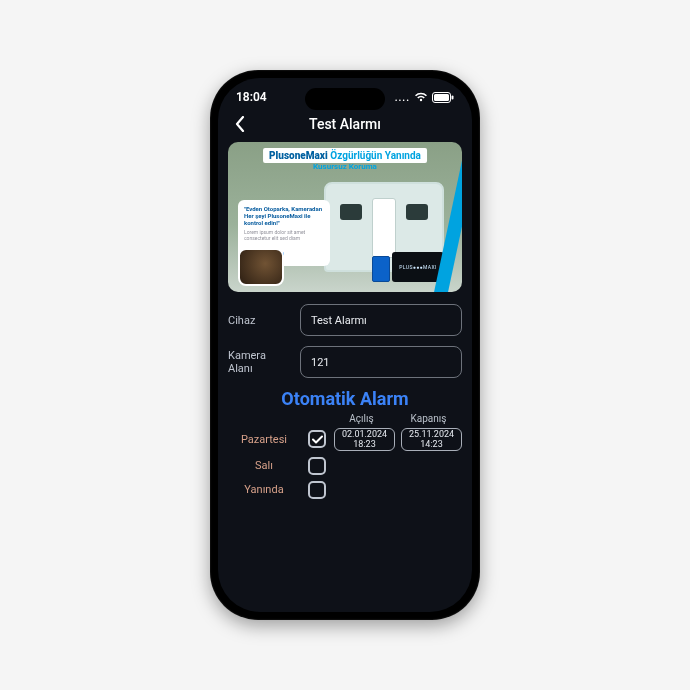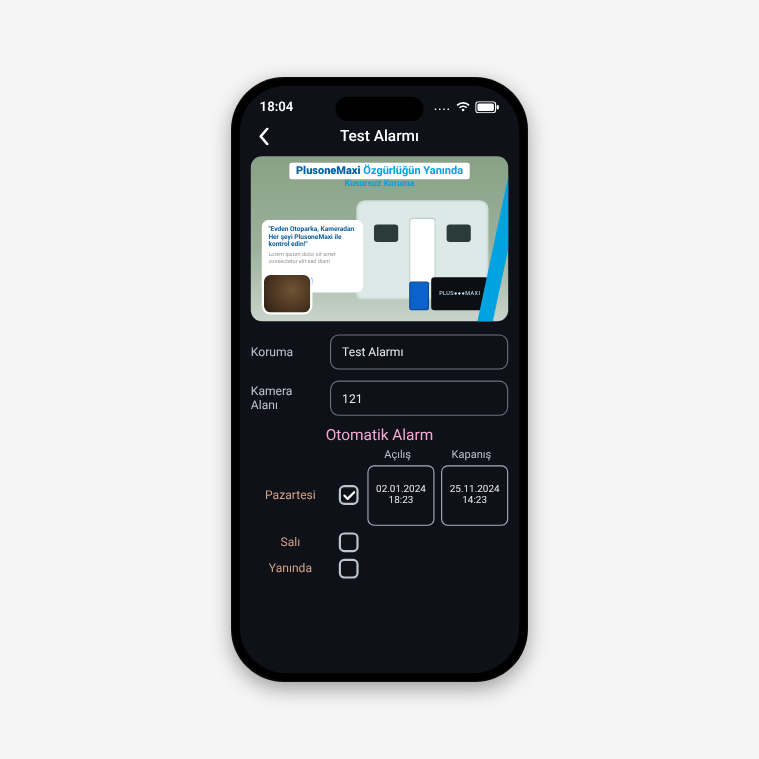--- a/index.html
+++ b/index.html
@@ -31,31 +31,31 @@
   .bubble:before{content:"";position:absolute;right:-6px;top:14px;border:6px solid transparent;border-left-color:#fff}
   .bubble-h{font-size:6px;font-weight:700;line-height:1.2}
   .bubble-p{font-size:5px;color:#334;opacity:.55;margin-top:2px;line-height:1.25;height:20px;overflow:hidden}
   .bubble-btn{width:40px;height:8px;border-radius:2px;background:#0a84ff;margin-top:3px}
   .pet{position:absolute;left:10px;bottom:6px;width:46px;height:38px;border-radius:8px;border:2px solid #fff;background:radial-gradient(circle at 60% 40%,#715334,#2c1e12)}
   .form{margin-top:12px;display:flex;flex-direction:column;gap:10px}
   .row{display:flex;align-items:center;gap:10px}
   .label{width:84px;font-size:11px;color:#bfc5cf}
   .field{flex:1;height:32px;border:1px solid #6d727b;border-radius:8px;background:transparent;color:#e8ebef;font-size:11px;padding:0 10px;outline:none}
   .section{margin-top:10px;text-align:center}
-  .section-title{font-size:14px;font-weight:400;color:#f9a8d4}
+  .section-title{font-size:18px;font-weight:700;color:#3b82f6}
   .header-row{display:flex;margin-top:4px}
   .header-row .spacer{width:100px}
   .header-cell{flex:1;text-align:center;font-size:10px;color:#b9c0c9}
   .sched{display:flex;flex-direction:column;margin-top:4px;gap:6px}
   .srow{display:flex;align-items:center;gap:8px}
   .sday{width:72px;font-size:11px;color:#d7a18a}
   .chk{width:18px;height:18px;border:2px solid #bfc5cf;border-radius:5px;display:flex;align-items:center;justify-content:center}
   .chk svg{display:none}
   .chk.checked svg{display:block}
-  .datebox{flex:1;border:1px solid #a9afb9;border-radius:6px;text-align:center;font-size:9px;color:#e5e9ef;padding:16px 0;line-height:1.15}
+  .datebox{flex:1;border:1px solid #a9afb9;border-radius:6px;text-align:center;font-size:9px;color:#e5e9ef;padding:0 0;line-height:1.15}
   .drow{display:flex;gap:6px}
 </style>
 </head>
 <body>
 
 <div class="phone">
   <div class="screen">
     <div class="island"></div>
 
     <div class="statusbar">
@@ -99,21 +99,21 @@
         </div>
         <div class="tablet"></div>
         <div class="device-box">
             <span>PLUS●●●MAXI</span>
           </div>
         <div class="pet"></div>
       </div>
 
       <div class="form">
         <div class="row">
-          <div class="label">Koruma</div>
+          <div class="label">Cihaz</div>
           <input class="field" value="Test Alarmı" style="">
         </div>
         <div class="row">
           <div class="label">Kamera Alanı</div>
           <input class="field" value="121" style="">
         </div>
       </div>
 
       <div class="section">
         <div class="section-title">Otomatik Alarm</div>

